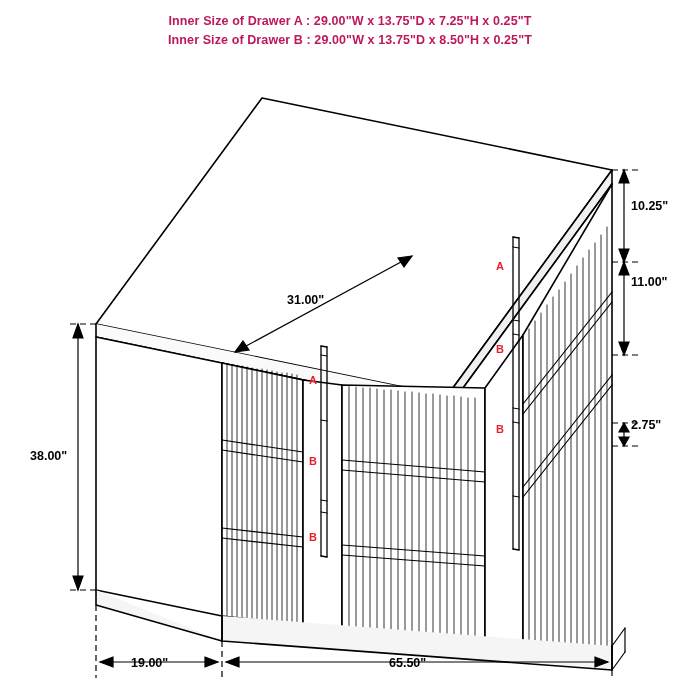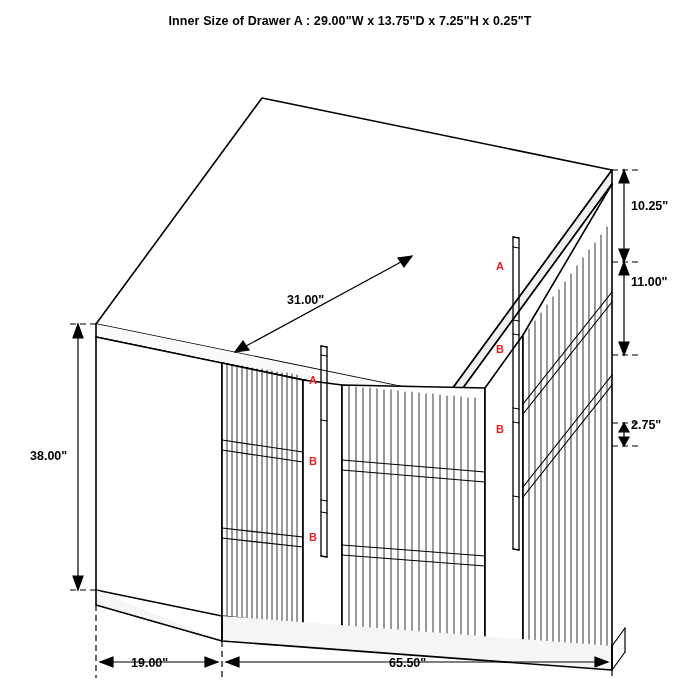--- a/index.html
+++ b/index.html
@@ -20,21 +20,21 @@
     height: 700px;
   }
   .header {
     position: absolute;
     top: 12px;
     left: 0;
     width: 700px;
     text-align: center;
     font-size: 12.5px;
     font-weight: bold;
-    color: #000000;
+    color: #be185d;
     line-height: 19px;
     letter-spacing: 0.1px;
   }
   .header div { white-space: nowrap; }
 
   svg#drawing {
     position: absolute;
     top: 0;
     left: 0;
     width: 700px;
@@ -55,20 +55,21 @@
     white-space: nowrap;
   }
 </style>
 </head>
 <body>
 
 <div id="stage">
 
   <div class="header">
     <div>Inner Size of Drawer A : 29.00"W x 13.75"D x 7.25"H x 0.25"T</div>
+    <div>Inner Size of Drawer B : 29.00"W x 13.75"D x 8.50"H x 0.25"T</div>
   </div>
 
   <svg id="drawing" viewBox="0 0 700 700">
     <g fill="none" stroke="#000" stroke-width="1.6" stroke-linejoin="round" stroke-linecap="round">
 
       <g>
         <path d="M 96,324 L 262,98 L 612,170 L 612,185 L 447,412 L 447,412" fill="#ffffff" stroke="none"></path>
         <path d="M 96,324 L 262,98 L 612,170 L 447,396 Z" fill="#ffffff" stroke="#000"></path>
         <path d="M 96,324 L 96,337 L 447,410 L 447,396" fill="#fafafa" stroke="#000"></path>
         <path d="M 447,396 L 612,170 L 612,184 L 447,410" fill="#f0f0f0" stroke="#000"></path>

